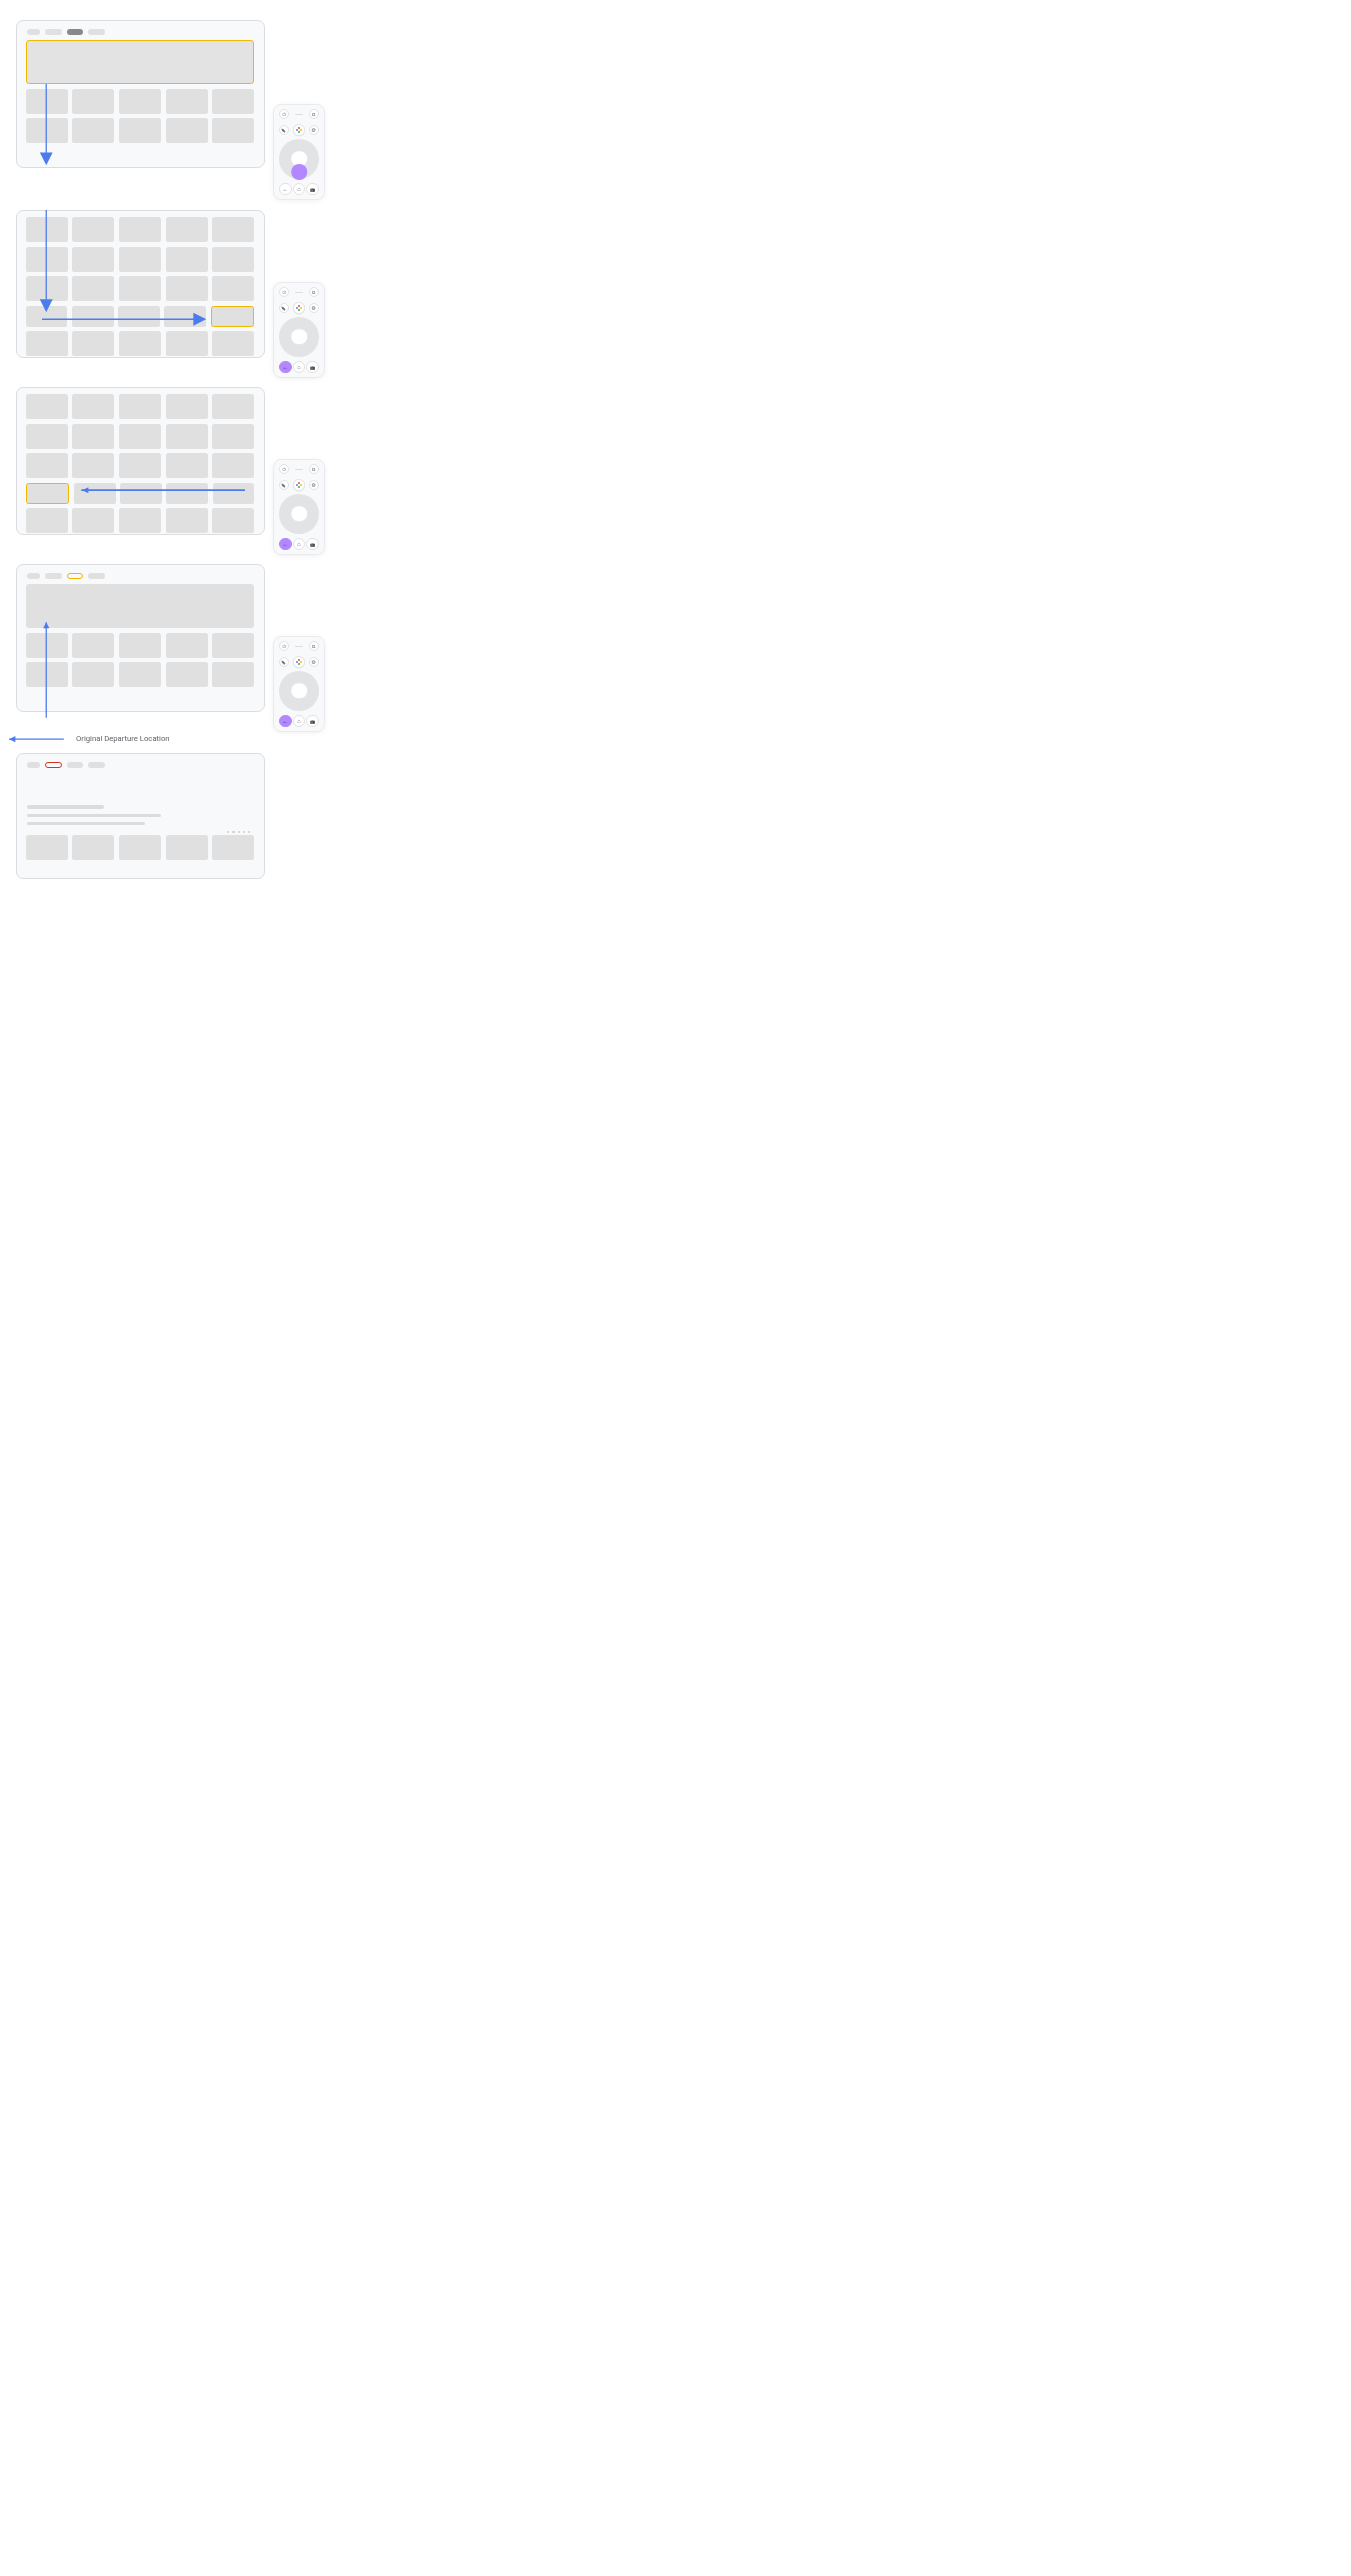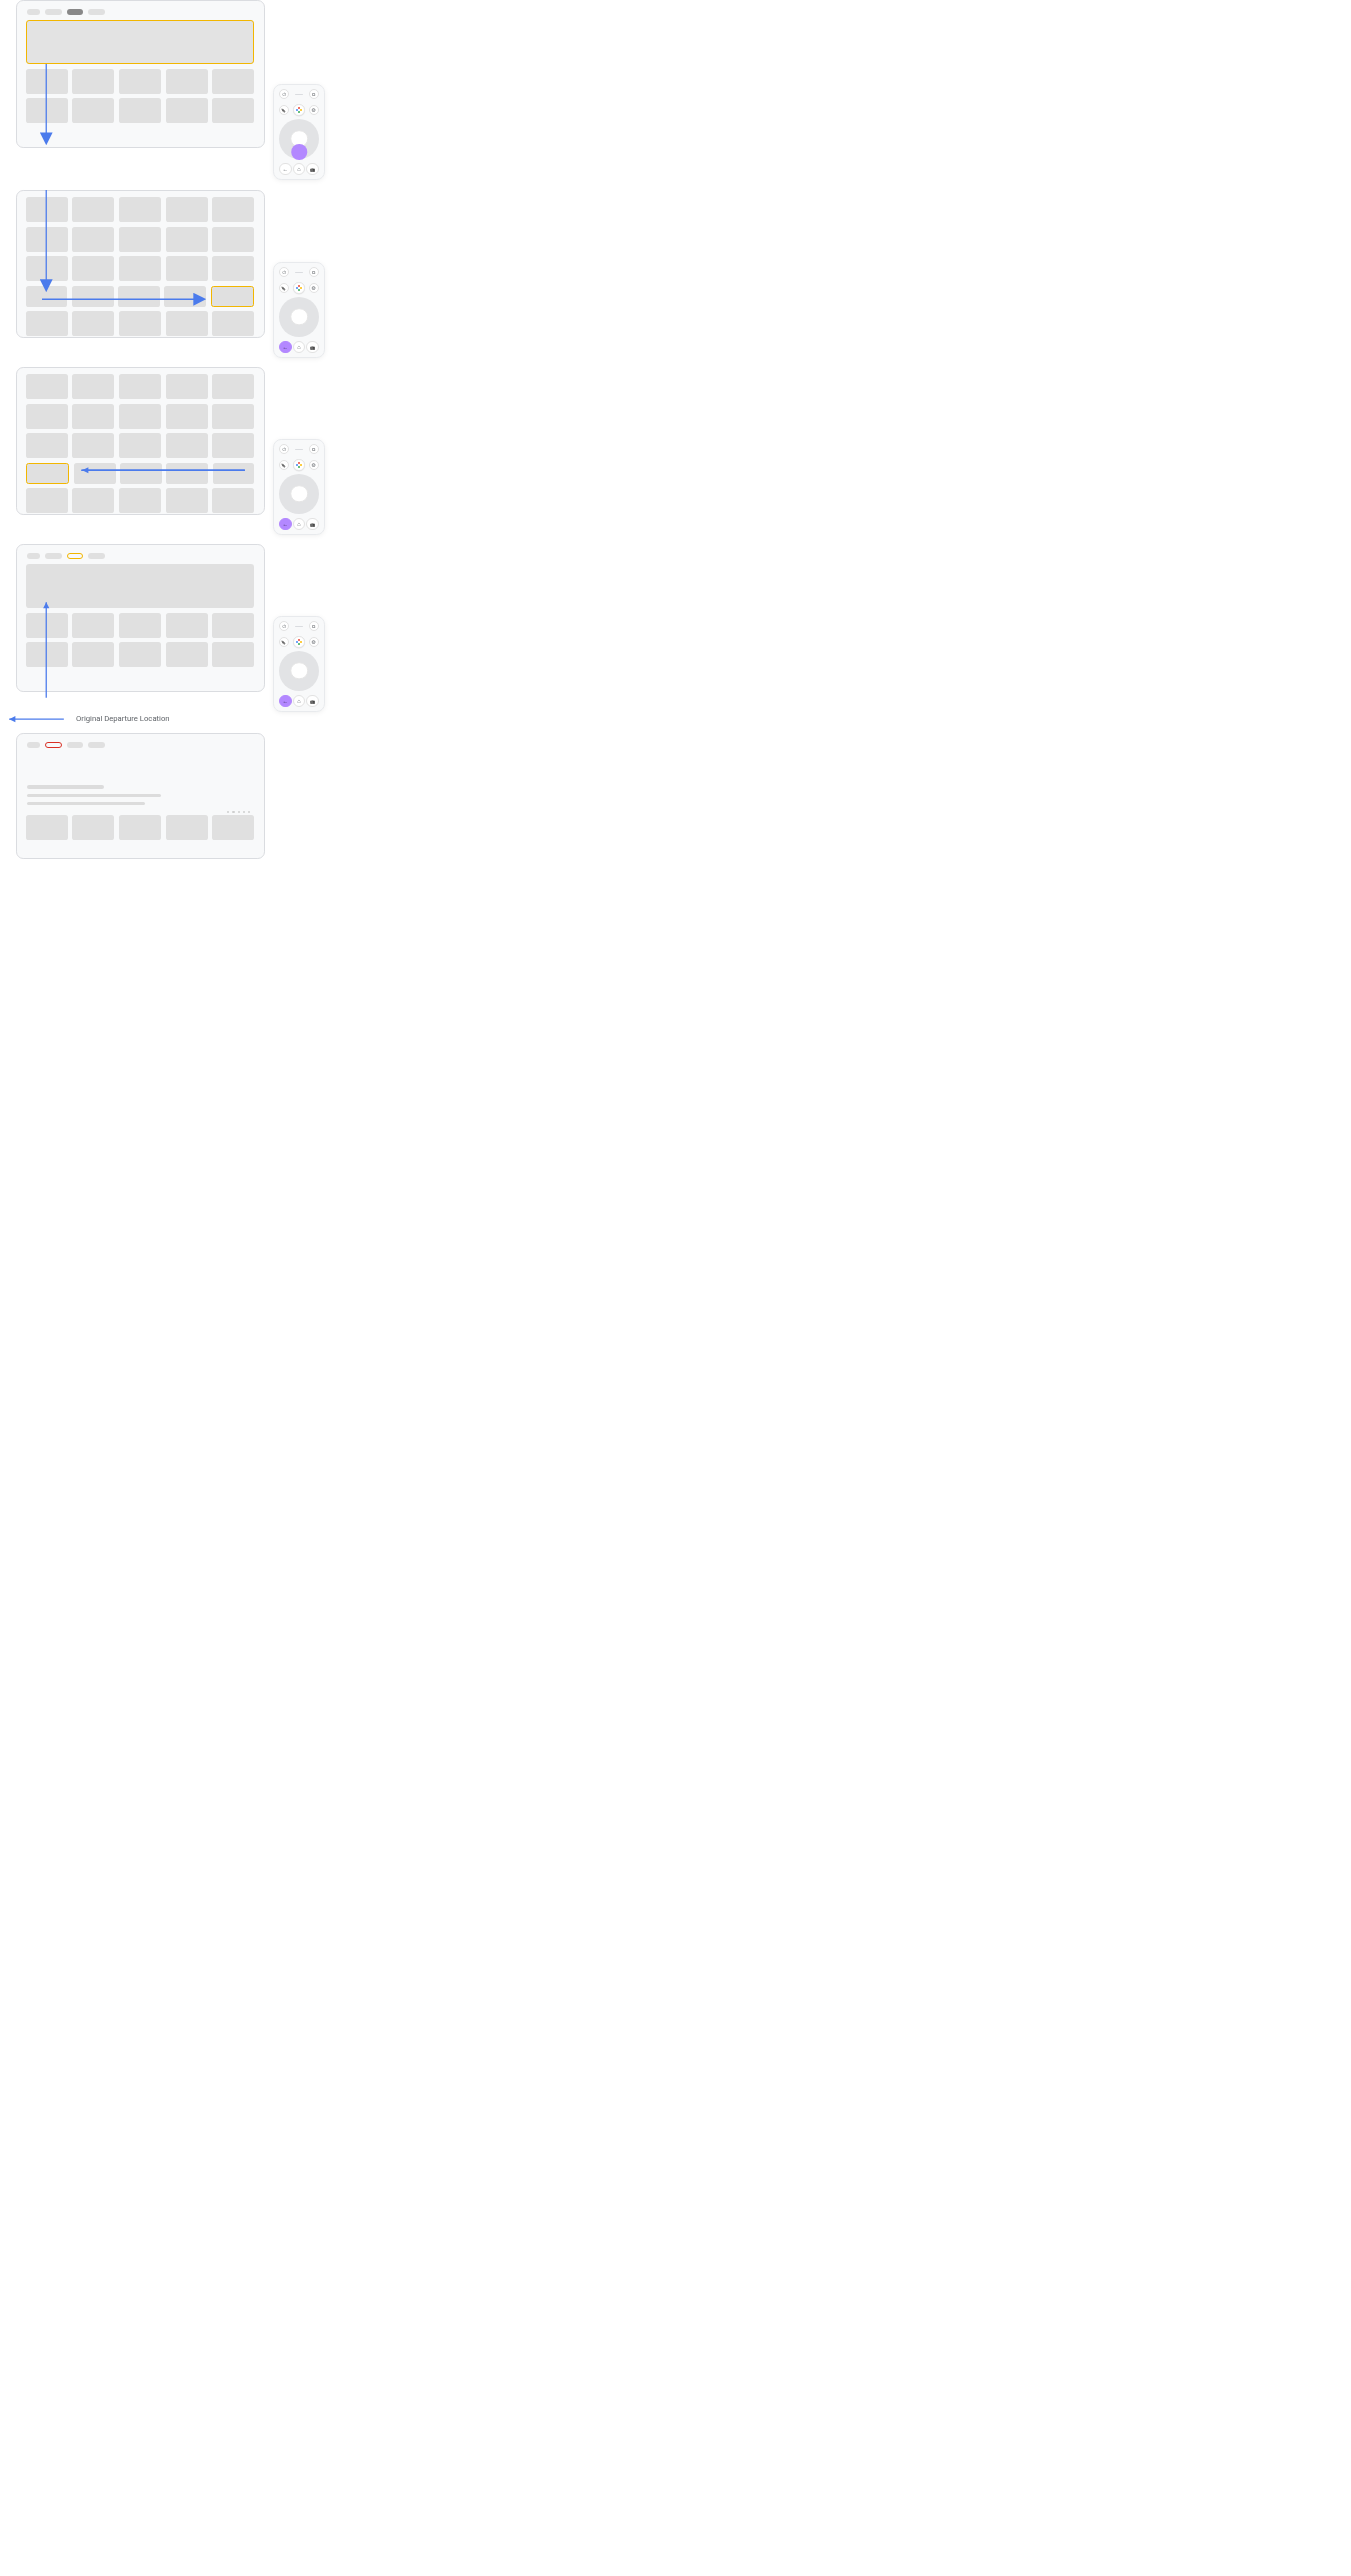--- a/index.html
+++ b/index.html
@@ -99,21 +99,21 @@
   .i-tv::before{content:"\1F4FA";font-size:4.1px;filter:grayscale(1);}
 
   
   svg.arrow { position:absolute; overflow:visible; }
   .albl { position:absolute; font-size:7.7px; color:#5f6368; }
 
 </style>
 </head>
 <body>
 
-<div class="stage" style="height:873px;">
+<div class="stage" style="height:873px;margin-top:20px;">
 
   <div class="screen" style="left:15.5px; top:0;">
     <div class="tabs">
       <div class="tab w1"></div>
       <div class="tab w2"></div>
       <div class="tab w3 active-gray"></div>
       <div class="tab w4"></div>
     </div>
     <div class="hero focus"></div>
     <div class="grid">

